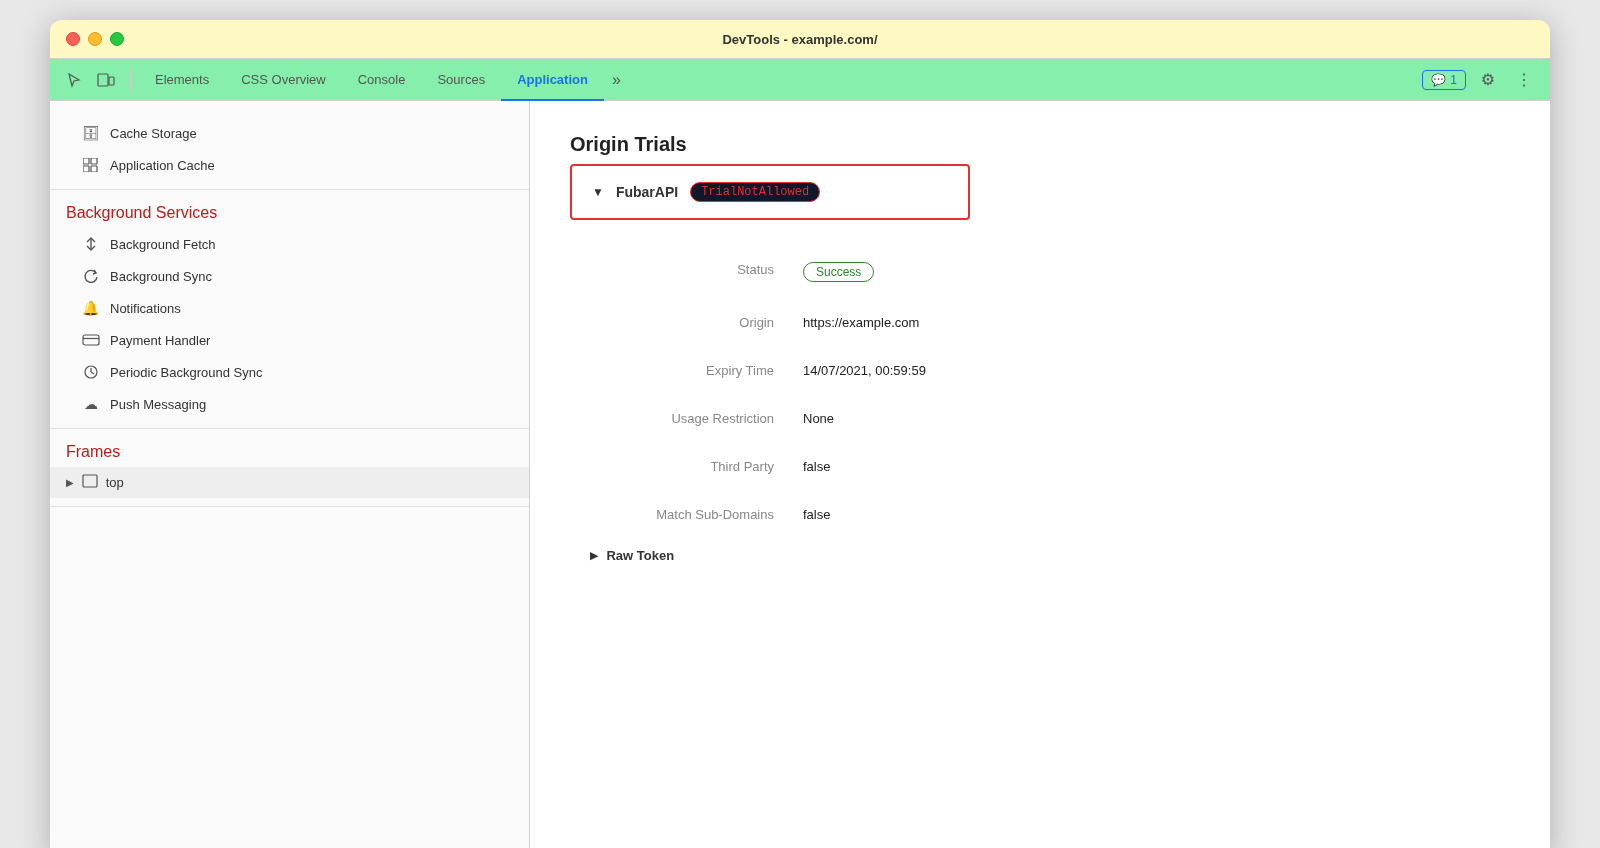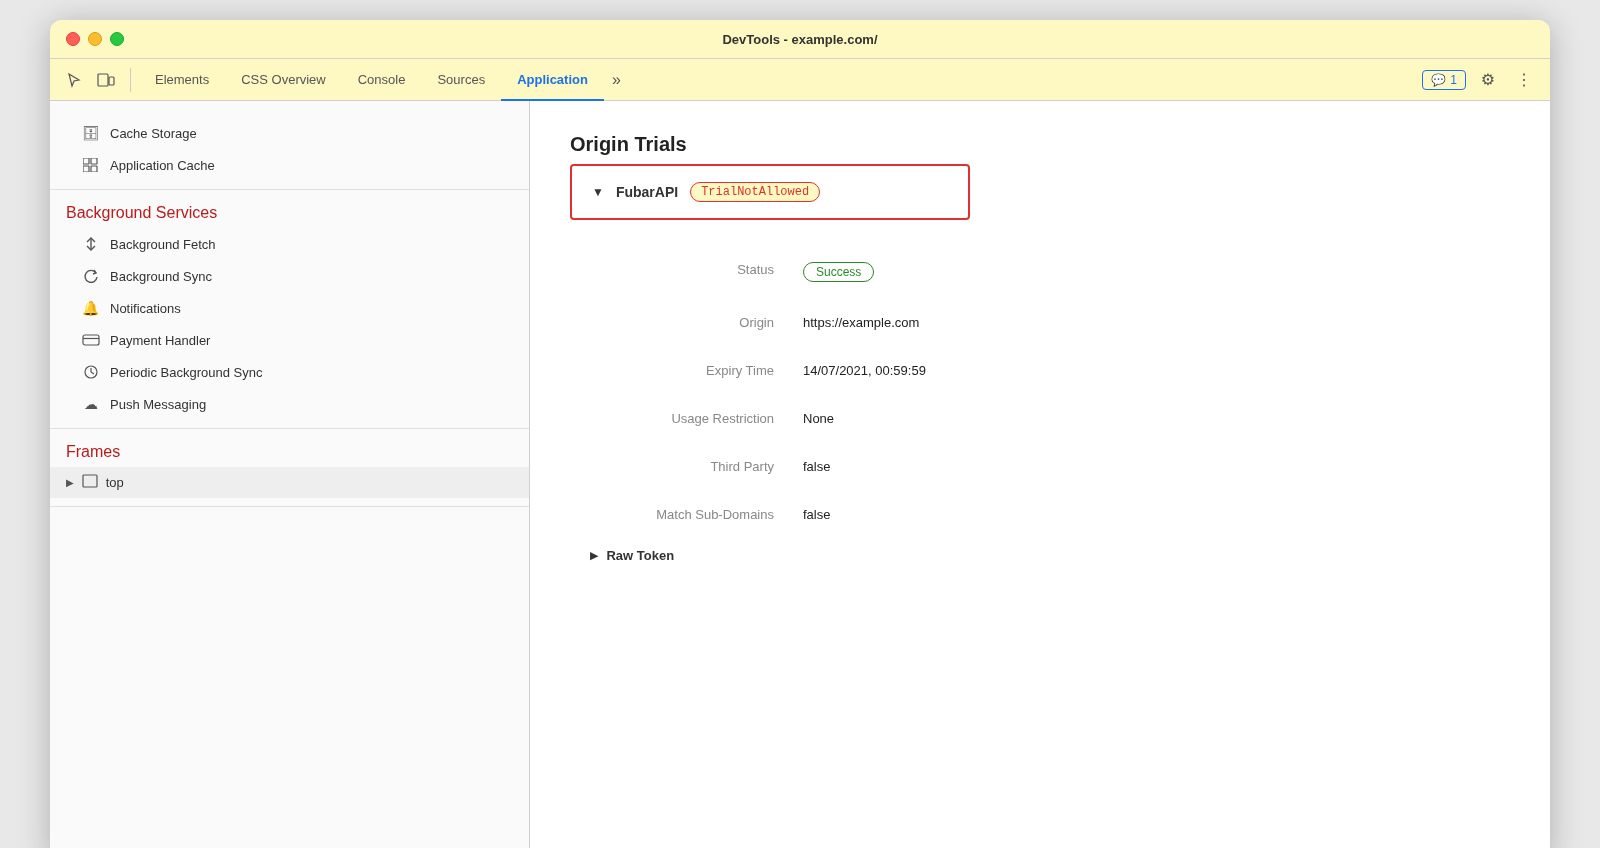--- a/index.html
+++ b/index.html
@@ -45,21 +45,21 @@
     .title-bar-title {
       position: absolute;
       left: 50%;
       transform: translateX(-50%);
       font-size: 13px;
       font-weight: 600;
       color: #333;
     }
     
     .tab-bar {
-      background: #fef9c3;
+      background: #86efac;
       border-bottom: 1px solid #d0d0d0;
       display: flex;
       align-items: center;
       padding: 0 12px;
       height: 42px;
       gap: 0;
     }
     .tab-bar-icons {
       display: flex;
       gap: 8px;
@@ -223,21 +223,21 @@
       font-weight: 600;
       color: #333;
     }
     .trial-badge {
       border: 1.5px solid #e03030;
       border-radius: 20px;
       padding: 2px 10px;
       font-size: 12px;
       color: #e03030;
       font-family: 'Courier New', monospace;
-      background: #fef9c3;
+      background: #0f172a;
     }
     
     .detail-table {
       display: grid;
       grid-template-columns: 200px auto;
       gap: 13px;
       margin-left: 20px;
     }
     .detail-label {
       font-size: 13px;

